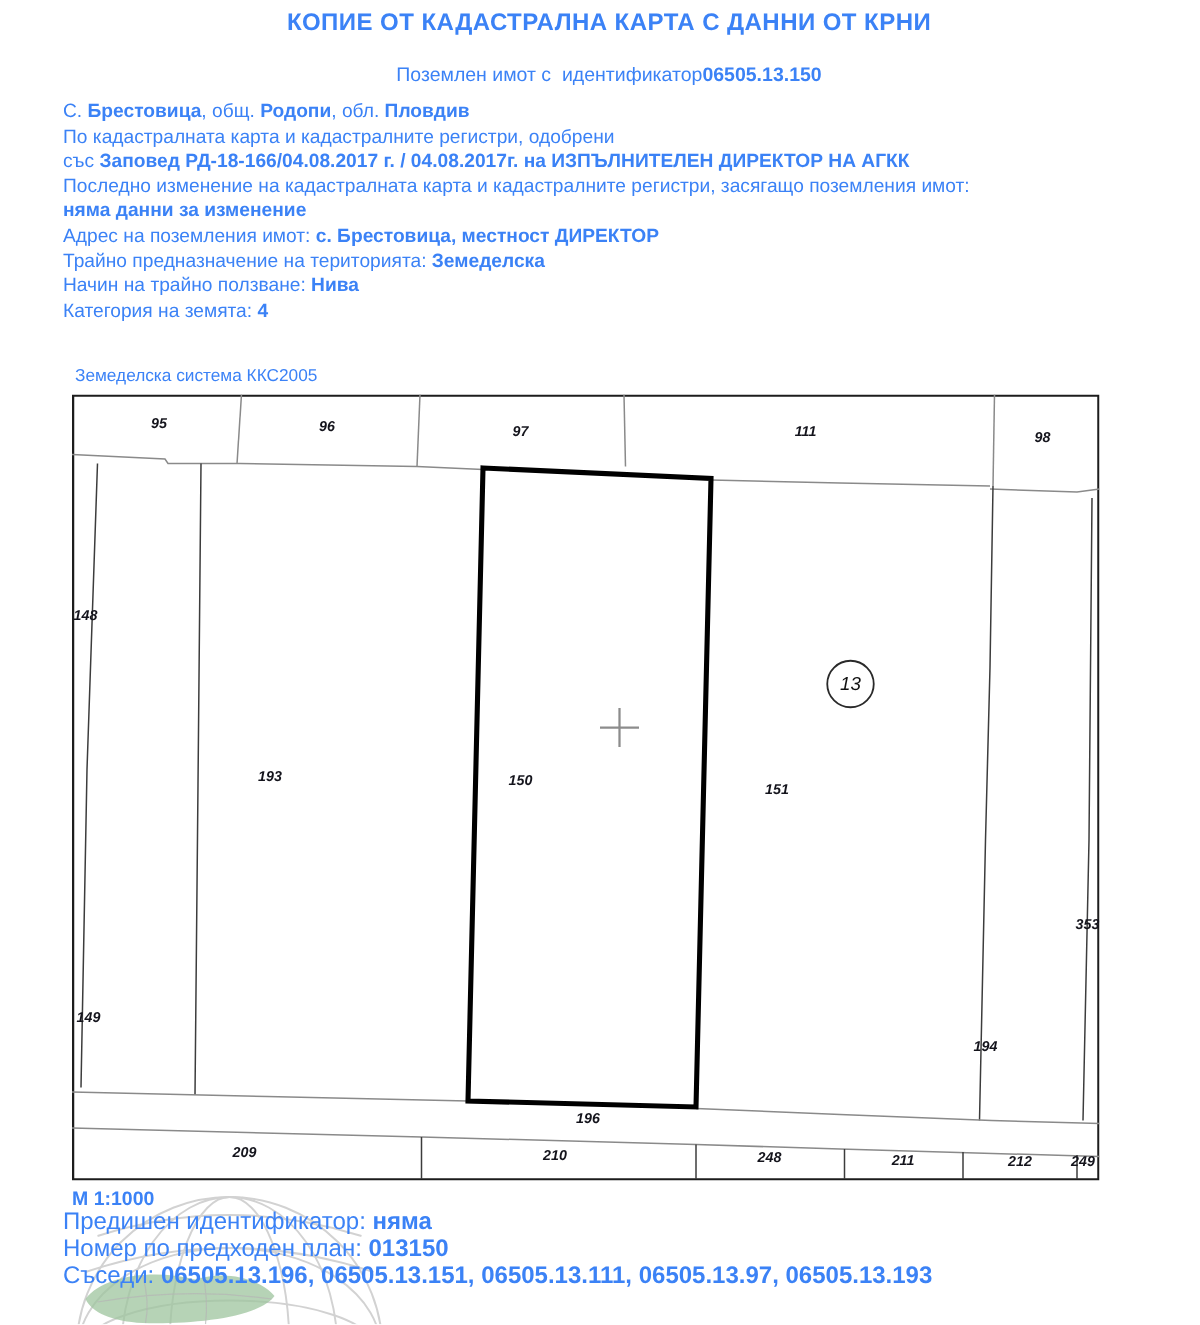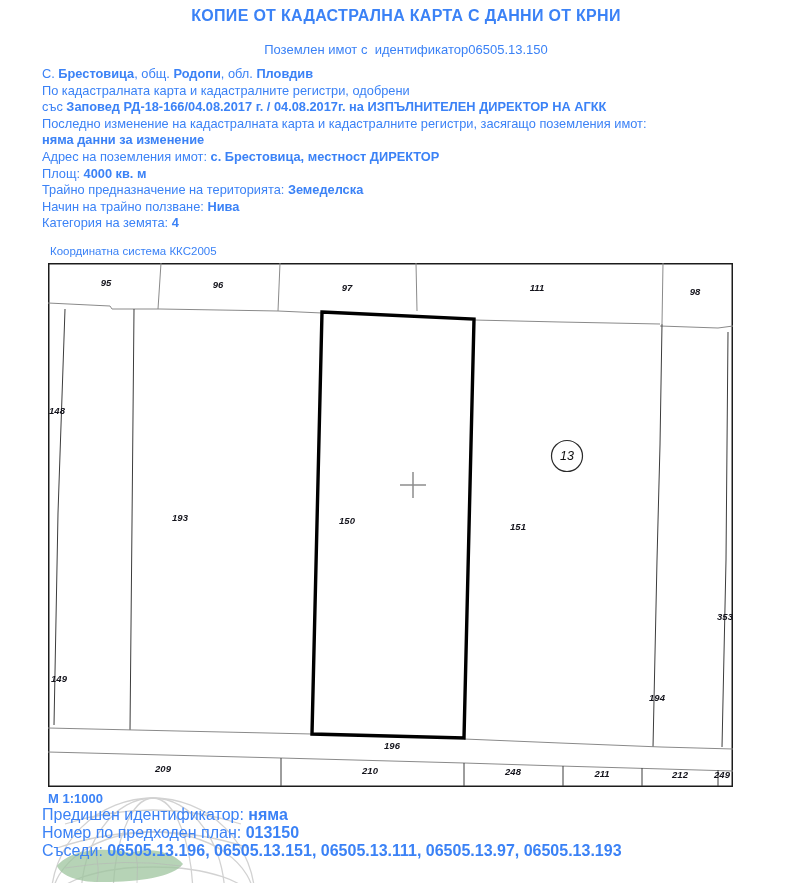--- a/index.html
+++ b/index.html
@@ -2,21 +2,21 @@
 <html><head>
 <meta charset="utf-8">
 <style>
   html,body{margin:0;padding:0;background:#fff;}
   .page{position:relative;width:800px;height:883px;background:#ffffff;
         font-family:"Liberation Sans",sans-serif;color:#3b82f6;overflow:hidden;padding-left:12px;}
   .title{position:absolute;top:7px;left:0;width:100%;text-align:center;
          font-size:16px;font-weight:bold;letter-spacing:.3px;}
   .subtitle{position:absolute;top:42px;left:0;width:100%;text-align:center;
             font-size:13px;white-space:pre;}
-  .subtitle .ident{font-weight:normal;margin-left:0;}
+  .subtitle .ident{font-weight:bold;margin-left:0;}
   .info{position:absolute;left:42px;top:66px;font-size:12.8px;line-height:16.6px;}
   .info .line{white-space:pre;}
   .footer{position:absolute;left:42px;top:806px;font-size:16px;line-height:17.8px;z-index:2;}
   .footer .line{white-space:pre;}
   .b{font-weight:bold;text-align:right;}
   .coordlab{position:absolute;left:50px;top:245px;font-size:11.5px;}
   .mapwrap{position:absolute;left:48px;top:263px;width:685px;height:524px;}
   .scale{position:absolute;left:48px;top:791px;width:685px;text-align:left;
          font-size:13px;font-weight:bold;z-index:2;}
   .plabel{font-size:9.5px;font-weight:bold;font-style:italic;fill:#14141c;}
@@ -33,27 +33,26 @@
 
   <div class="subtitle"><span>Поземлен имот с  идентификатор</span><span class="ident">06505.13.150</span></div>
 
   <div class="info" id="info-block">
       <div class="line"><span>С. </span><span class="b">Брестовица</span><span>, общ. </span><span class="b">Родопи</span><span>, обл. </span><span class="b">Пловдив</span></div>
       <div class="line"><span>По кадастралната карта и кадастралните регистри, одобрени</span></div>
       <div class="line"><span>със </span><span class="b">Заповед РД-18-166/04.08.2017 г. / 04.08.2017г. на ИЗПЪЛНИТЕЛЕН ДИРЕКТОР НА АГКК</span></div>
       <div class="line"><span>Последно изменение на кадастралната карта и кадастралните регистри, засягащо поземления имот:</span></div>
       <div class="line"><span class="b">няма данни за изменение</span></div>
       <div class="line"><span>Адрес на поземления имот: </span><span class="b">с. Брестовица, местност ДИРЕКТОР</span></div>
-      <div class="line"><span>Площ: </span><span class="b">4000 кв. м</span></div>
       <div class="line"><span>Трайно предназначение на територията: </span><span class="b">Земеделска</span></div>
       <div class="line"><span>Начин на трайно ползване: </span><span class="b">Нива</span></div>
       <div class="line"><span>Категория на земята: </span><span class="b">4</span></div>
     </div>
 
-  <div class="coordlab">Координатна система ККС2005</div>
+  <div class="coordlab">Земеделска система ККС2005</div>
 
   <div class="mapwrap">
     <svg id="map-svg" width="685" height="524" viewBox="0 0 685 524">
       <rect x="0.75" y="0.75" width="683.5" height="522.5" fill="none" stroke="#1c1c1c" stroke-width="1.5"></rect>
       <g id="map-lines">
           <polyline points="0,40 62,43 64,46 112,46 230,48 274,50" fill="none" stroke="#8a8a8a" stroke-width="1"></polyline>
           <polyline points="426,57 512,59 612,61" fill="none" stroke="#8a8a8a" stroke-width="1"></polyline>
           <polyline points="612,63 670,65 685,63" fill="none" stroke="#8a8a8a" stroke-width="1"></polyline>
           <polyline points="113,0 110,46" fill="none" stroke="#8a8a8a" stroke-width="1"></polyline>
           <polyline points="232,0 230,48" fill="none" stroke="#8a8a8a" stroke-width="1"></polyline>

